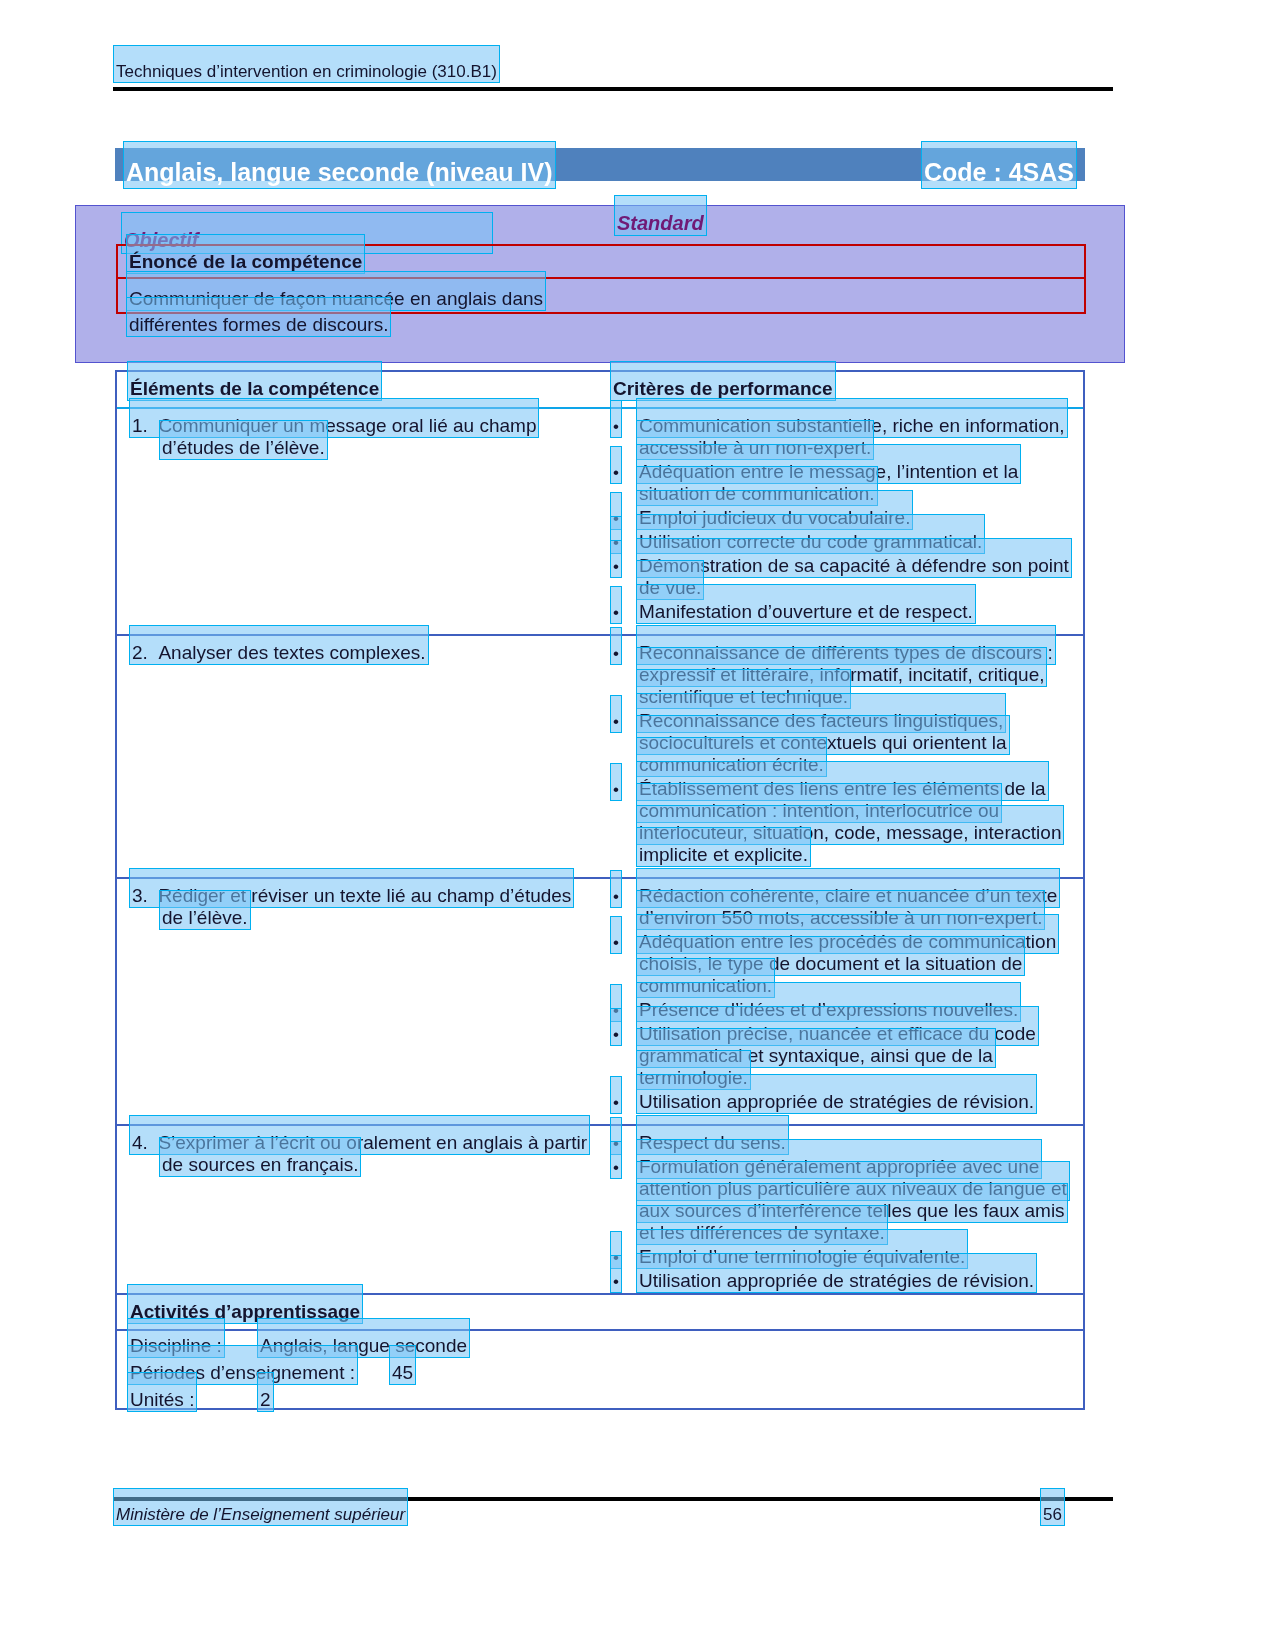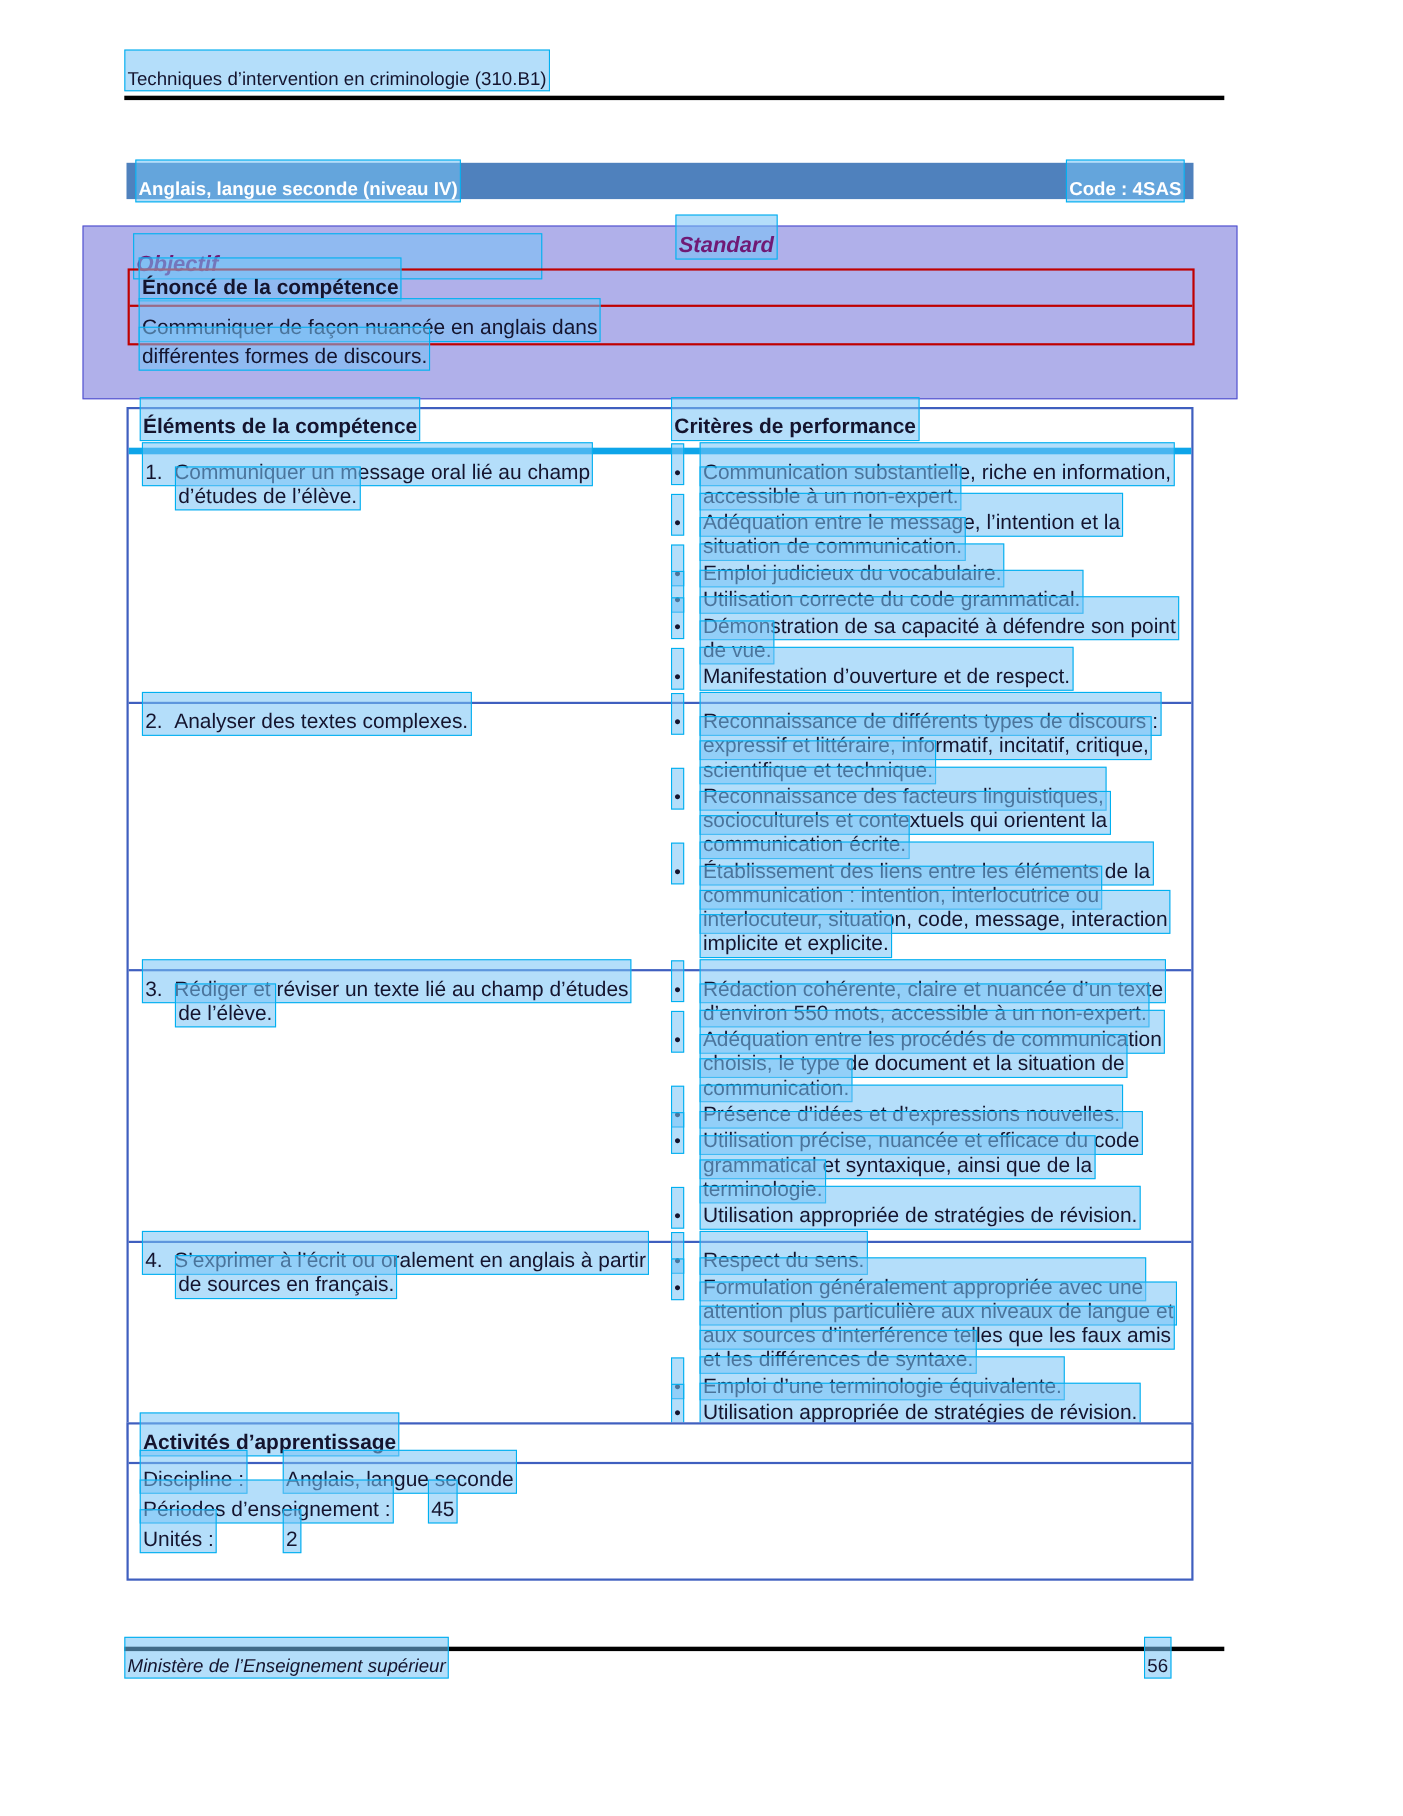--- a/index.html
+++ b/index.html
@@ -21,21 +21,21 @@
     padding: 16px 2px 1px;
     -webkit-box-decoration-break: clone;
     box-decoration-break: clone;
   }
 
   .top-course { position: absolute; left: 113px; top: 62px; font-size: 17px; }
   .top-rule   { position: absolute; left: 113px; top: 87px; width: 1000px; height: 4px; background: #000; }
 
   .title-bar {
     position: absolute; left: 115px; top: 148px; width: 970px; height: 33px;
-    background: #4f81bd; color: #ffffff; font-weight: bold; font-size: 17px;
+    background: #4f81bd; color: #ffffff; font-weight: bold; font-size: 25px;
     display: flex; align-items: center; justify-content: space-between;
     padding: 0 8px;
   }
 
   .lavender {
     position: absolute; left: 75px; top: 205px; width: 1050px; height: 158px;
     background: #b0b0ea; border: 1px solid #5353cf;
   }
   .obj-std { position: absolute; top: 6px; font-weight: bold; font-style: italic; font-size: 20px; color: #701a75; }
   .obj-pos { left: 45px; }
@@ -47,36 +47,36 @@
     border: 2px solid #c00000;
   }
   .enonce-head { padding: 5px 8px 4px; font-weight: bold; border-bottom: 2px solid #c00000; }
   .enonce-body { padding: 7px 8px; line-height: 26px; }
   .enonce-body .w { display: block; max-width: 480px; }
 
   .ctable {
     position: absolute; left: 115px; top: 370px; width: 970px;
     border: 2px solid #3f5fbf; background: #fff; line-height: 22px;
   }
-  .t-head { display: flex; font-weight: bold; border-bottom: 6px solid #0ea5e9; padding: 6px 0 7px; }
+  .t-head { display: flex; font-weight: bold; border-bottom: 2px solid #0ea5e9; padding: 6px 0 7px; }
   .t-head .h1 { width: 483px; padding-left: 10px; }
   .t-head .h2 { padding-left: 10px; }
   .t-row { display: flex; padding: 6px 0 9px; }
   .t-row + .t-row { border-top: 2px solid #3f5fbf; }
   .cell-el { width: 483px; padding: 0 8px 0 12px; flex: none; }
   .el-ind { display: block; padding-left: 30px; text-indent: -30px; max-width: 462px; }
   .cell-cr { flex: 1; padding-left: 10px; }
   .crit { display: flex; margin-bottom: 2px; }
   .b-w { width: 26px; flex: none; }
   .bullet { font-size: 17px; line-height: 20px; }
   .bullet::before { content: "\2022"; }
   .c-t { max-width: 436px; }
 
   .act {
-    position: absolute; left: 115px; top: 1293px; width: 970px; height: 144px;
+    position: absolute; left: 115px; top: 1293px; width: 970px; height: 117px;
     border: 2px solid #3f5fbf; background: #fff;
   }
   .act-h { font-weight: bold; padding: 6px 10px; border-bottom: 2px solid #3f5fbf; }
   .act-r { display: flex; padding: 3px 10px 0; line-height: 24px; }
   .lbl-1 { width: 130px; flex: none; }
   .lbl-2 { width: 262px; flex: none; }
 
   .foot-rule  { position: absolute; left: 113px; top: 1497px; width: 1000px; height: 4px; background: #000; }
   .foot-left  { position: absolute; left: 113px; top: 1505px; font-size: 17px; font-style: italic; }
   .foot-right { position: absolute; left: 1040px; top: 1505px; font-size: 17px; }

